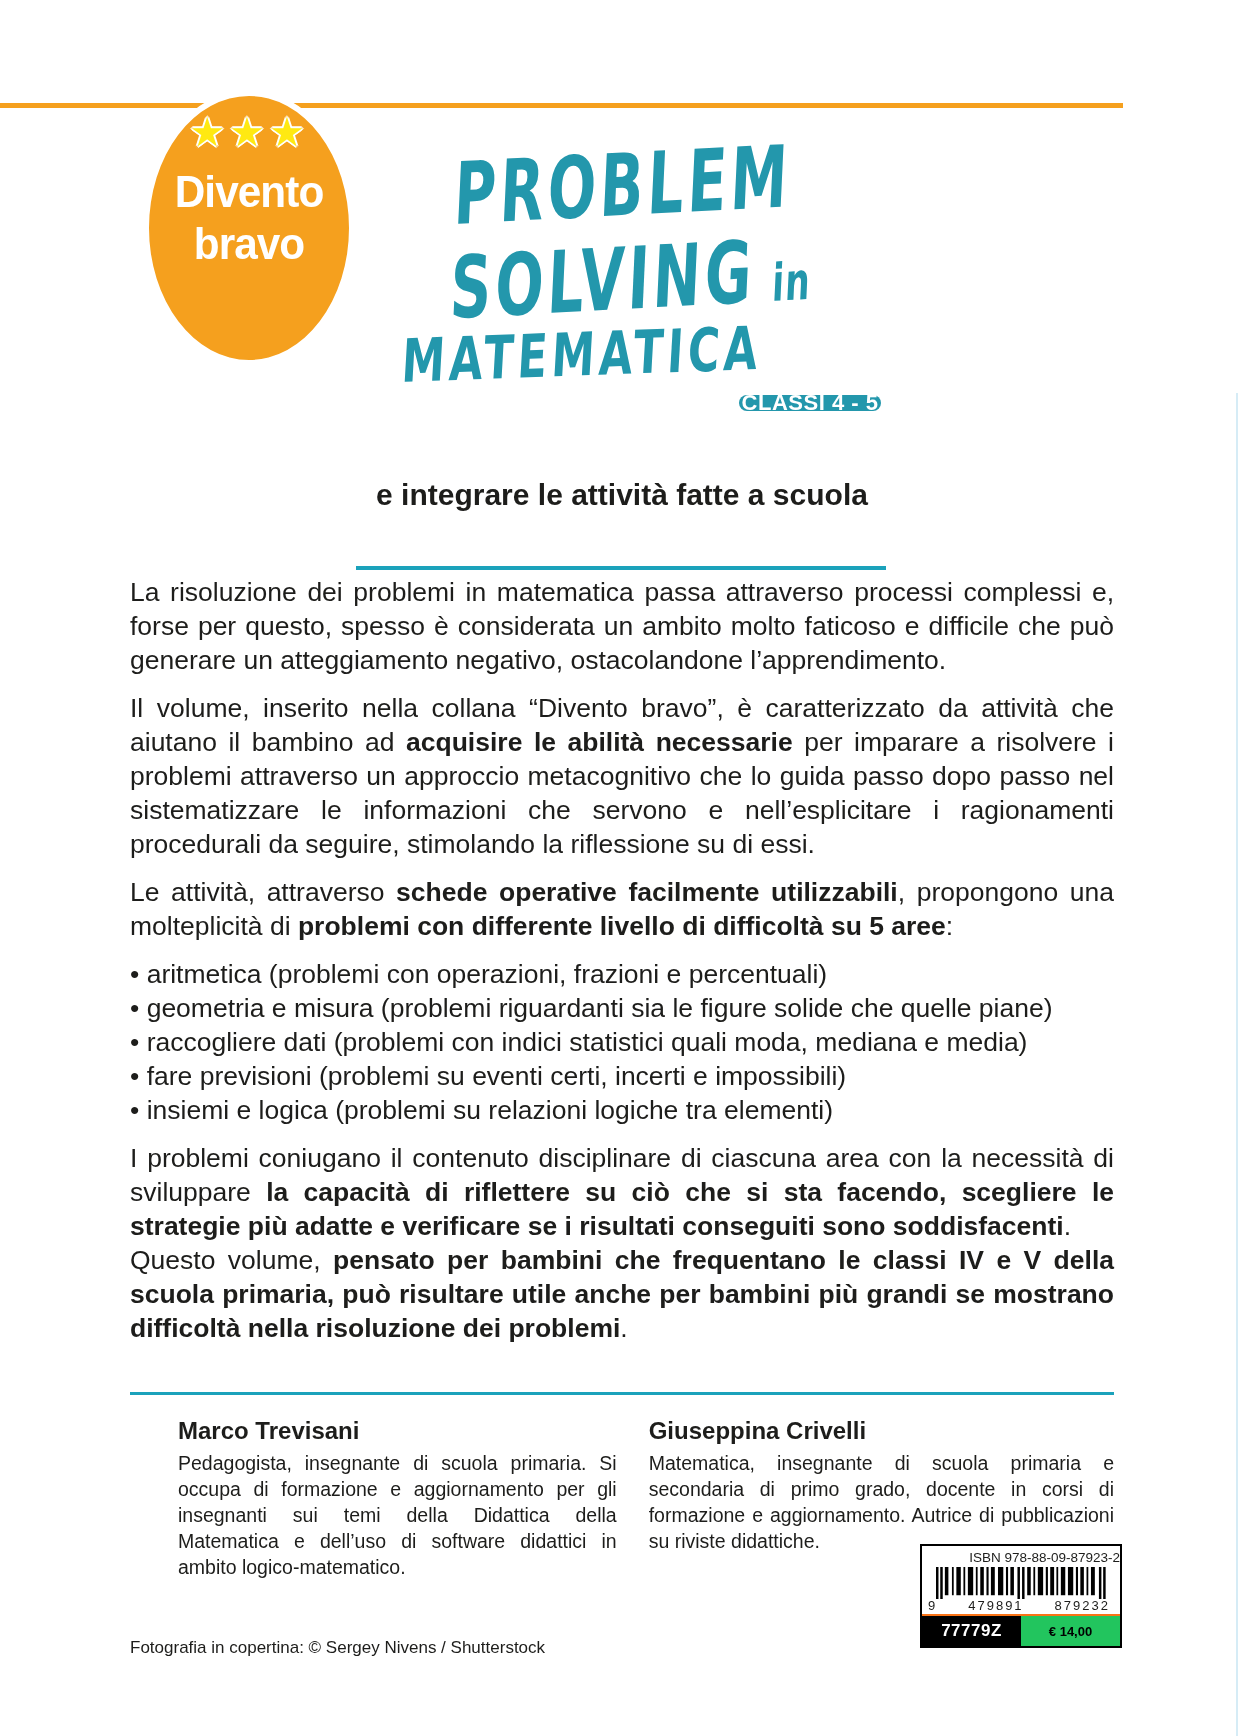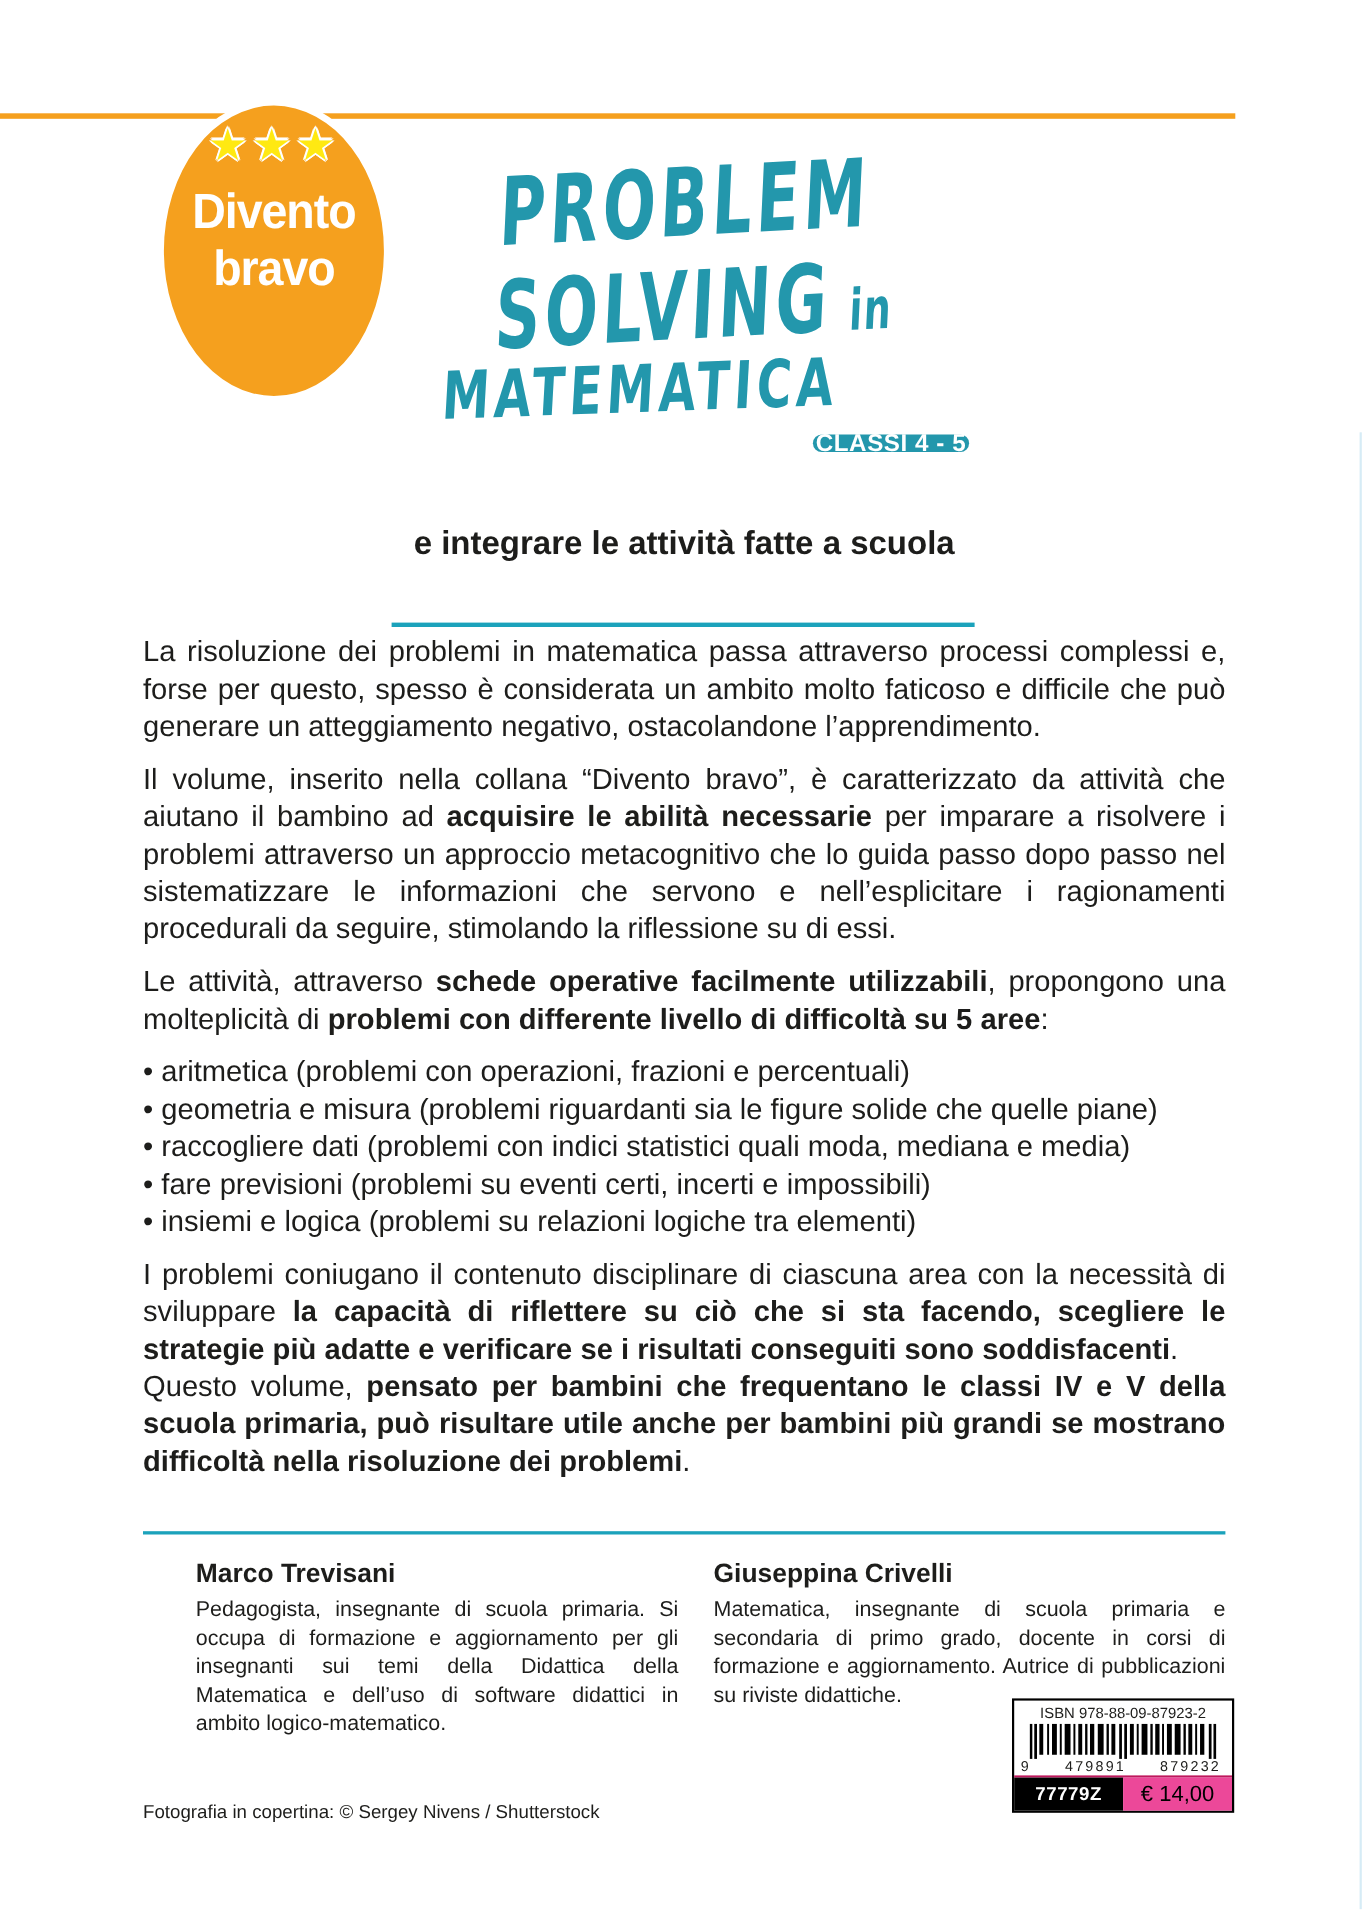--- a/index.html
+++ b/index.html
@@ -45,29 +45,29 @@
   .authors-rule{position:absolute;left:130px;top:1392px;width:984px;height:3px;background:#1BA2BB;}
   .authors{position:absolute;left:130px;top:1416px;width:984px;display:flex;}
   .author-col{box-sizing:border-box;}
   .author-col.left{width:462px;margin-right:32px;margin-left:48px;}
   .author-col.right{width:490px;}
   .author-name{font-weight:bold;font-size:24px;line-height:30px;margin-bottom:4px;}
   .author-bio{font-size:19.5px;line-height:26px;text-align:justify;}
   
   .barcode-box{position:absolute;left:920px;top:1544px;width:202px;height:104px;
     border:2px solid #000;box-sizing:border-box;background:#fff;display:flex;flex-direction:column;}
-  .isbn-label{font-size:13.5px;text-align:center;padding-top:3px;line-height:17px;}
+  .isbn-label{font-size:13.5px;text-align:right;padding-top:3px;line-height:17px;}
   .bars{height:32px;margin:1px 14px 0 14px;}
   .bars svg{width:100%;height:100%;}
   .barcode-digits{display:flex;justify-content:space-between;padding:0 10px 2px 6px;
     font-size:13px;letter-spacing:2px;line-height:13px;}
-  .price-row{margin-top:auto;height:30px;display:flex;border-top:2px solid #be185d;}
+  .price-row{margin-top:auto;height:30px;display:flex;border-top:2px solid #f97316;}
   .price-code{width:50%;background:#000;color:#fff;font-weight:bold;font-size:17px;
     display:flex;align-items:center;justify-content:center;letter-spacing:.5px;}
-  .price-value{width:50%;background:#ec4899;color:#000;font-weight:normal;font-size:20px;
+  .price-value{width:50%;background:#22c55e;color:#000;font-weight:bold;font-size:13px;
     display:flex;align-items:center;justify-content:center;}
   
   .photo-credit{position:absolute;left:130px;top:1638px;font-size:17px;}
   .edge-line{position:absolute;left:1236px;top:393px;width:2px;height:1343px;background:#D6ECF6;}
 </style>
 </head>
 <body>
 
 <div class="page">
 

